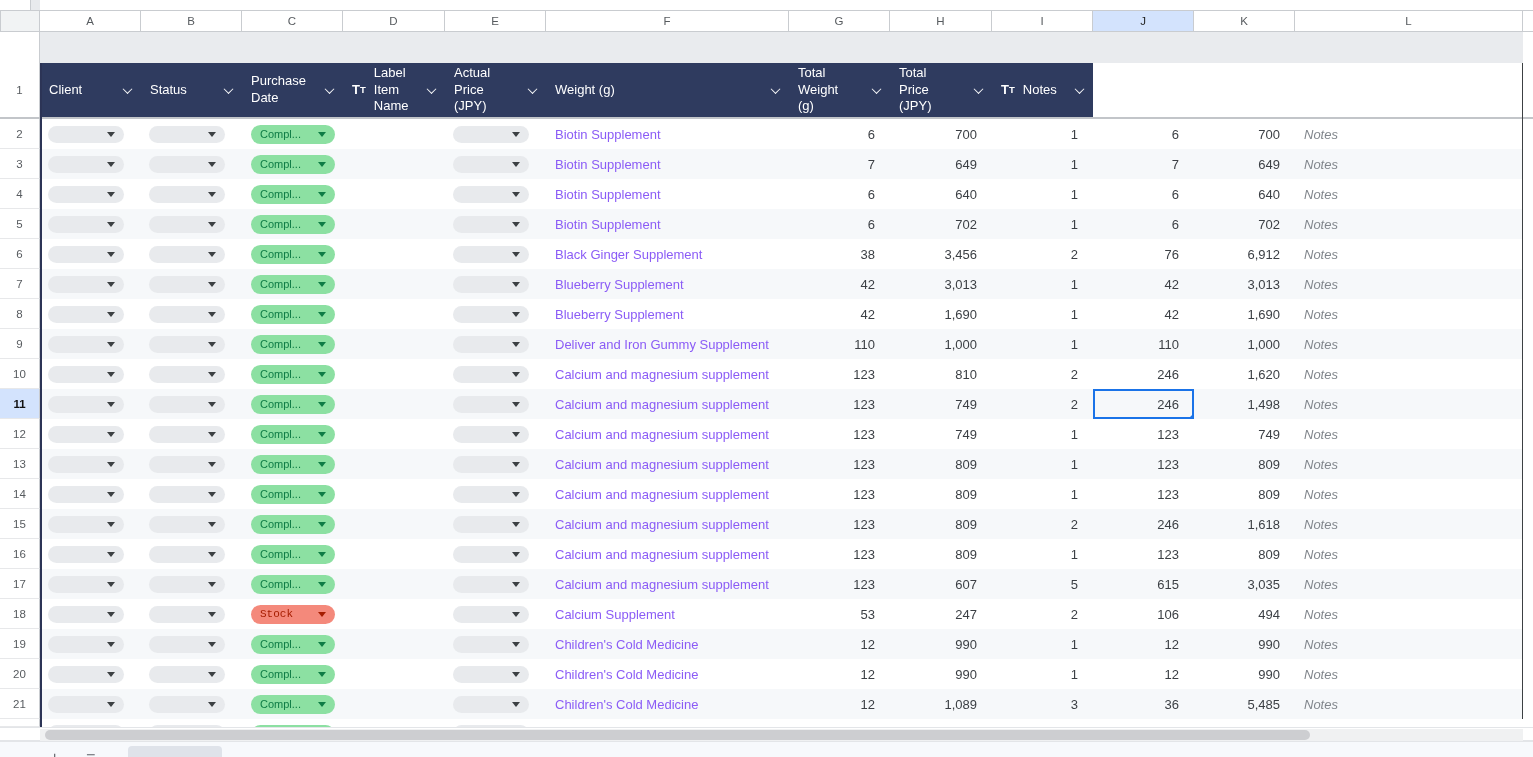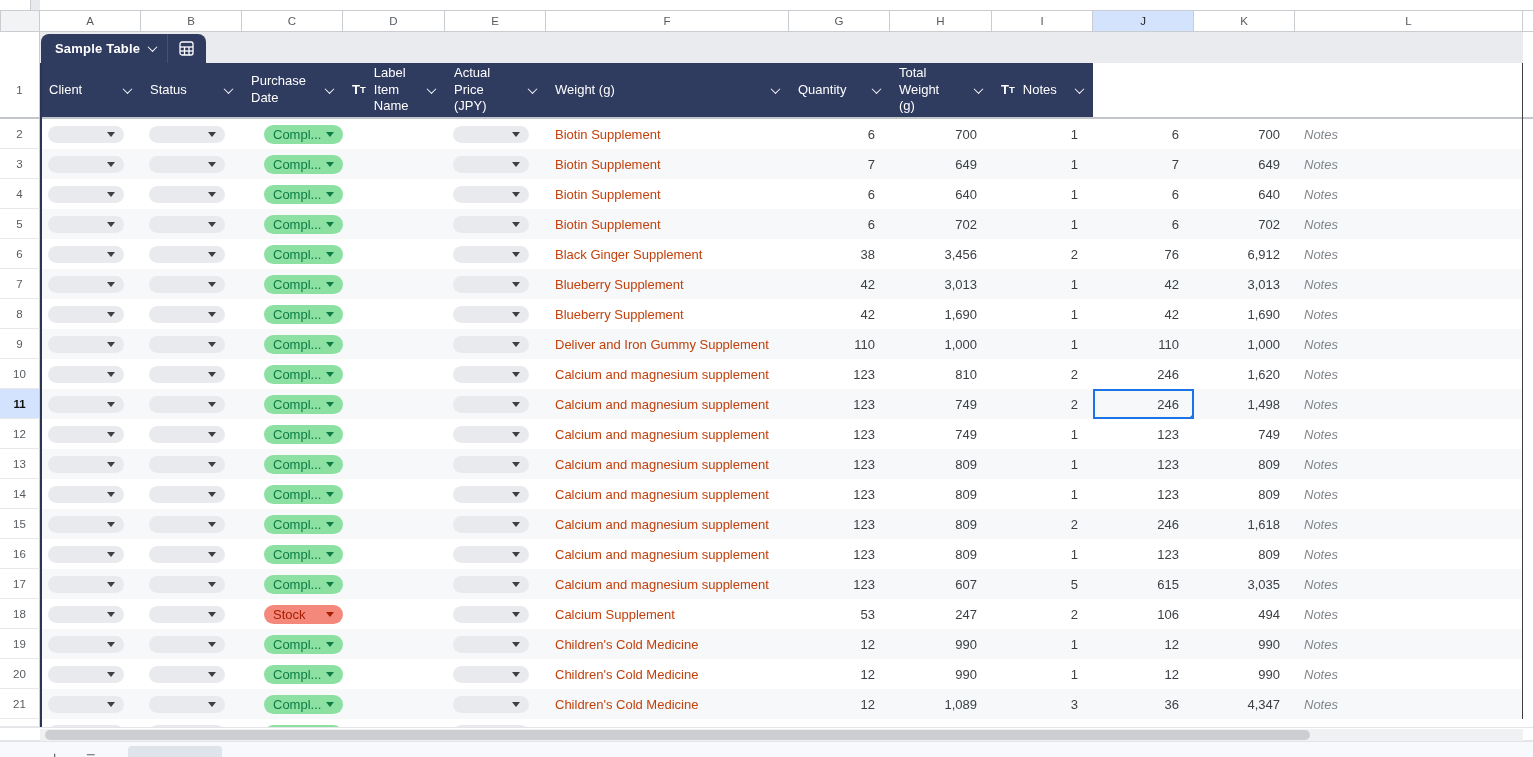--- a/index.html
+++ b/index.html
@@ -55,28 +55,28 @@
   
   .data-row { height:30px; }
   .data-row.band .cell { background:#f6f8fa; }
   .data-row .cell { background:#fff; display:flex; align-items:center; overflow:hidden; position:relative; }
   .data-row .gutter-cell { background:#fff !important; border-right:1px solid #c9ccd0; border-bottom:1px solid #e7e8ea;
     justify-content:center; font-size:11.5px; color:#575b5f; }
   .data-row .gutter-cell.selected { background:#d3e3fd !important; color:#111; font-weight:bold; }
   .pill { width:76px; height:17px; margin-left:8px; border-radius:9px; background:#e8eaed;
     display:flex; align-items:center; justify-content:flex-end; padding-right:9px; }
   .tri { width:0; height:0; border-left:4.5px solid transparent; border-right:4.5px solid transparent; border-top:5.5px solid #3c4043; }
-  .chip { width:84px; height:19px; margin-left:22px; border-radius:10px; display:flex; align-items:center;
-    justify-content:space-between; padding:0 9px; font-size:13px; }
+  .chip { width:84px; height:19px; margin-left:9px; border-radius:10px; display:flex; align-items:center;
+    justify-content:space-between; padding:0 9px; font-size:11px; }
   .chip.green { background:#8ce0a2; color:#0e7c45; }
   .chip.green .tri { border-top-color:#0e7c45; }
-  .chip.red { background:#f4897b; color:#a61d00; }
+  .chip.red { background:#f4897b; color:#a61d00;font-family:Liberation Mono, monospace; }
   .chip.red .tri { border-top-color:#a61d00; }
   .chip .chip-label { white-space:nowrap; overflow:hidden; }
-  .cell-text { padding-left:9px; font-size:13px; color:#c2410c; white-space:nowrap; }
+  .cell-text { padding-left:9px; font-size:13px; color:#8b5cf6; white-space:nowrap; }
   .cell-num { justify-content:flex-end; padding-right:15px; font-size:13px; color:#3b3f44; }
   .cell-notes { padding-left:9px; font-size:13px; color:#81868c; font-style:italic; }
   .data-row.partial { height:8px; overflow:hidden; }
   .data-row.partial .cell { align-items:flex-start; }
   .data-row.partial .pill, .data-row.partial .chip { margin-top:6px; }
   .selected-cell { box-shadow:inset 0 0 0 2px #1a73e8; }
   .fill-handle { position:absolute; right:-3px; bottom:-3px; width:7px; height:7px; border-radius:50%; background:#1a73e8; z-index:5; }
 
   
   .tbl-border { position:absolute; background:#2c3456; width:1.5px; z-index:4; }
@@ -118,36 +118,20 @@
     <div class="lcell">I</div>
     <div class="lcell sel">J</div>
     <div class="lcell">K</div>
     <div class="lcell">L</div>
     <div class="lcell lsliver"></div>
   </div>
 
   <div class="chip-strip">
     <div class="gutter-part"></div>
     <div class="gray-part"></div>
-    <div class="table-chip">
-      <span class="chip-name">Sample Table</span>
-      <span class="chev"></span>
-      <span class="divider"></span>
-      <span>
-        <svg width="15" height="15" viewBox="0 0 15 15">
-            <g fill="none" stroke="#ffffff" stroke-width="1.3">
-          <rect x="1" y="1" width="13" height="13" rx="2"></rect>
-              <line x1="1" y1="6" x2="14" y2="6"></line>
-          <line x1="5.5" y1="6" x2="5.5" y2="14"></line>
-              <line x1="10" y1="6" x2="10" y2="14"></line>
-              <line x1="1" y1="10" x2="14" y2="10"></line>
-        </g>
-          </svg>
-      </span>
-    </div>
   </div>
 
   <div class="grid-row header-band">
     <div class="gutter-cell">1</div>
     <div class="hcell">
       <span class="hlabel">Client</span>
       <span class="chev"></span>
     </div>
     <div class="hcell">
       <span class="hlabel">Status</span>
@@ -167,25 +151,25 @@
     </div>
     <div class="hcell">
       <span class="hlabel">Actual Price (JPY)</span>
       <span class="chev"></span>
     </div>
     <div class="hcell">
       <span class="hlabel">Weight (g)</span>
       <span class="chev"></span>
     </div>
     <div class="hcell">
-      <span class="hlabel">Quantity</span>
+      <span class="hlabel">Total Weight (g)</span>
       <span class="chev"></span>
     </div>
     <div class="hcell">
-      <span class="hlabel">Total Weight (g)</span>
+      <span class="hlabel">Total Price (JPY)</span>
       <span class="chev"></span>
     </div>
     <div class="hcell">
       <span class="hicon tt-icon">
           <span class="big">T</span>
           <span class="small">T</span>
         </span>
       <span class="hlabel wide">Notes</span>
       <span class="chev"></span>
     </div>
@@ -842,21 +826,21 @@
     <div class="cell">
       <span class="pill">
             <span class="tri"></span>
           </span>
     </div>
     <div class="cell cell-text">Children's Cold Medicine</div>
     <div class="cell cell-num">12</div>
     <div class="cell cell-num">1,089</div>
     <div class="cell cell-num">3</div>
     <div class="cell cell-num">36</div>
-    <div class="cell cell-num">4,347</div>
+    <div class="cell cell-num">5,485</div>
     <div class="cell cell-notes">Notes</div>
     <div class="cell" style="background:#fff !important;"></div>
   </div>
       <div class="grid-row data-row partial">
     <div class="cell gutter-cell"></div>
     <div class="cell">
       <span class="pill"></span>
     </div>
     <div class="cell">
       <span class="pill"></span>

